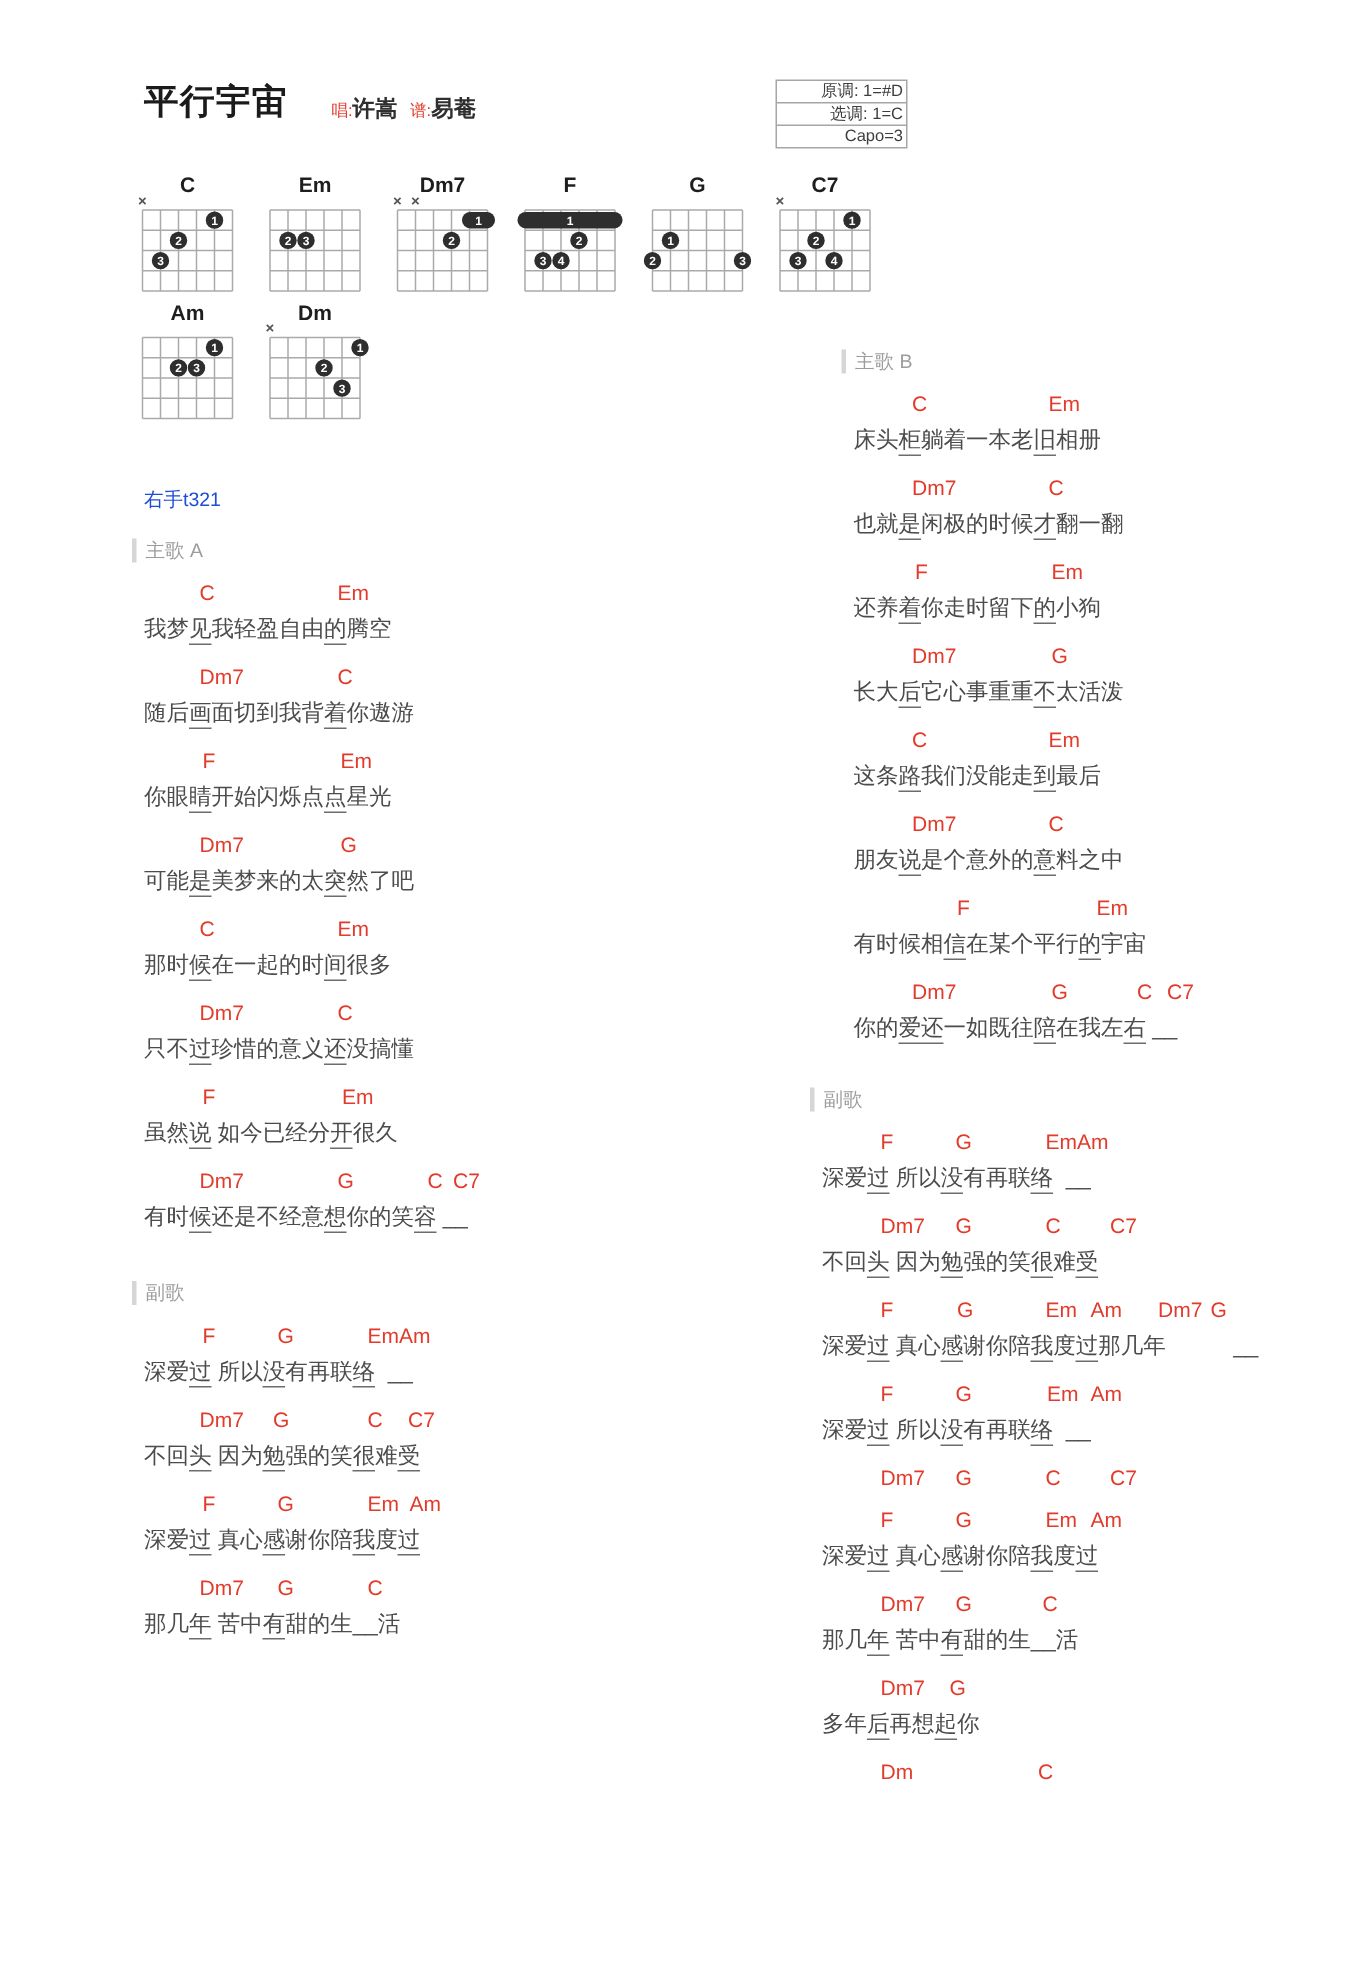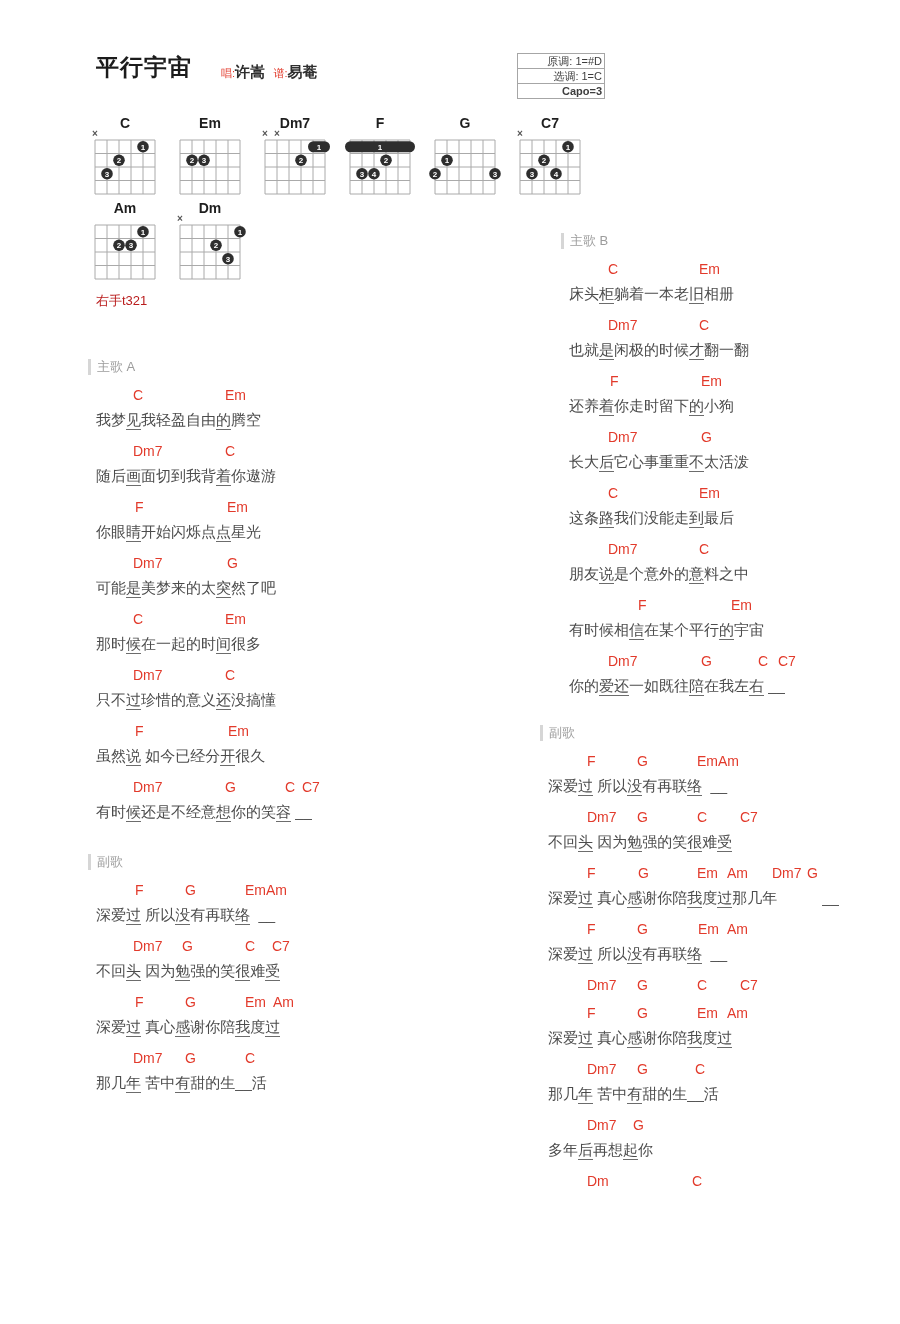--- a/index.html
+++ b/index.html
@@ -4,35 +4,35 @@
 <style>
   html,body{margin:0;padding:0;background:#ffffff;}
   body{width:900px;height:1324px;position:relative;font-family:"Liberation Sans","DejaVu Sans",sans-serif;overflow:hidden;}
 
   
   #song-title{position:absolute;left:96px;top:52px;font-size:23px;font-weight:bold;color:#1b1b1b;letter-spacing:1px;margin:0;}
   #credits{position:absolute;left:221px;top:63px;font-size:15px;font-weight:bold;color:#2f2f2f;white-space:pre;}
   .credit-label{font-size:11px;font-weight:normal;color:#e23a2b;}
   #info-box{position:absolute;left:517px;top:53px;width:86px;border:1px solid #a6a6a6;font-size:11px;color:#3d3d3d;}
   .info-row{height:14px;line-height:14px;text-align:right;border-bottom:1px solid #a6a6a6;padding:0 2px;white-space:nowrap;}
-  .info-row:last-child{border-bottom:none;font-weight:bold;}
+  .info-row:last-child{border-bottom:none;}
 
   
   .chord-diagram{position:absolute;width:72px;}
   .diagram-label{position:absolute;top:-15px;left:0;width:72px;text-align:center;font-size:14px;font-weight:bold;color:#1e1e1e;}
 
   
   .song-block{position:absolute;width:420px;}
   .sec-head{position:relative;height:20px;line-height:18px;font-size:13px;color:#9c9c9c;padding-left:9px;}
   .sec-head::before{content:"";position:absolute;left:0;top:1px;width:3px;height:16px;background:#d6d6d6;}
   .chord-row{position:relative;height:28px;}
   .chord-row span{position:absolute;bottom:3px;font-size:14px;color:#e23a2b;white-space:pre;}
   .lyric-row{height:28px;line-height:28px;font-size:15px;color:#4c4c4c;padding-left:8px;white-space:pre;}
   .lyric-row .u{border-bottom:1px solid #6c6c6c;padding-bottom:1px;}
-  #hand-note{position:absolute;left:96px;top:292px;font-size:13px;color:#b91c1c;}
+  #hand-note{position:absolute;left:96px;top:324px;font-size:13px;color:#1d4ed8;}
 </style>
 </head>
 <body>
 
 <h1 id="song-title">平行宇宙</h1>
 
 <div id="credits"><span class="credit-label">唱:</span><span>许嵩</span><span>  </span><span class="credit-label">谱:</span><span>易菴</span></div>
 
 <div id="info-box">
     <div class="info-row">原调: 1=#D</div>

